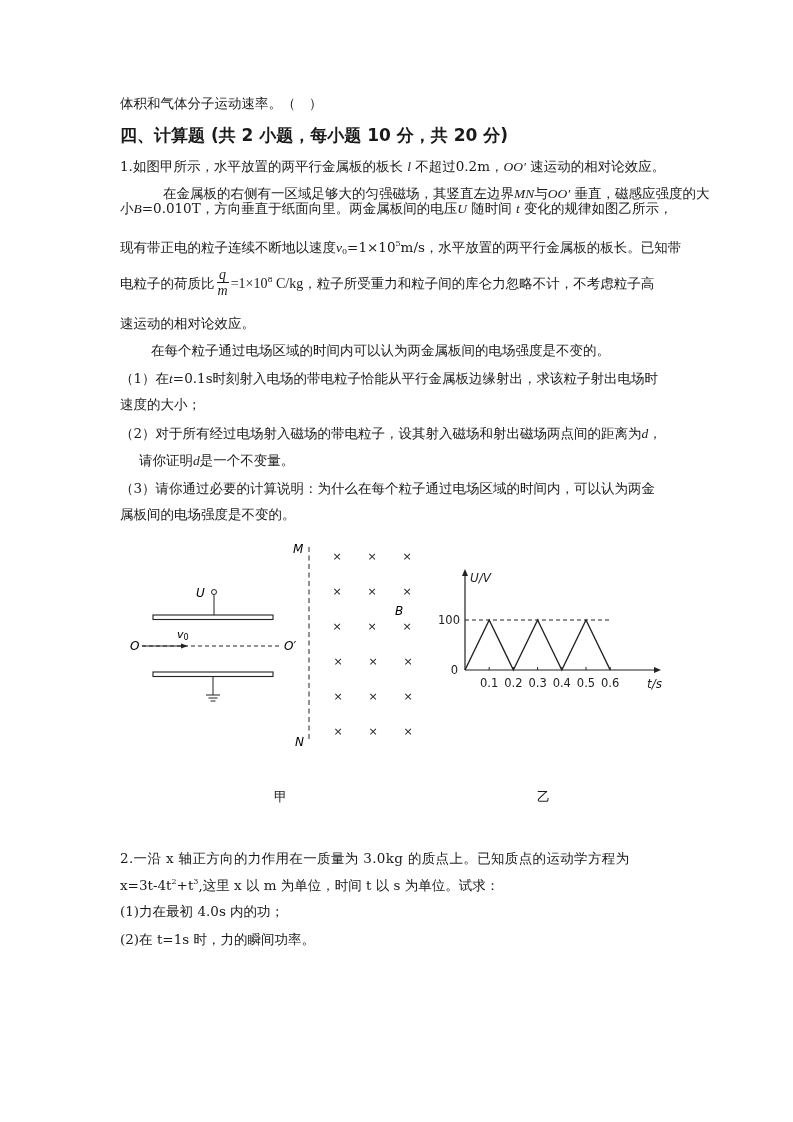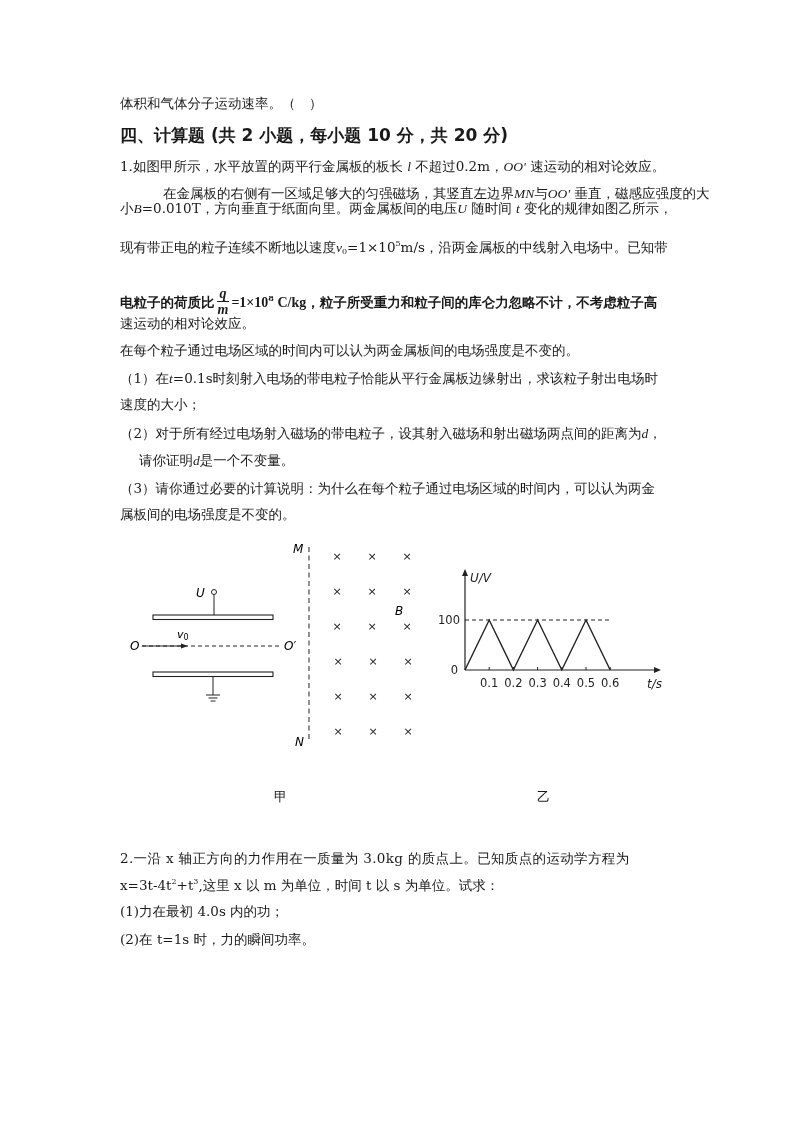--- a/index.html
+++ b/index.html
@@ -27,27 +27,27 @@
 <div class="line" style="top:157px;">
   <span>1.如图甲所示，水平放置的两平行金属板的板长 </span><span class="it">l</span><span> 不超过0.2m，</span><span class="it">OO′</span><span> 速运动的相对论效应。</span>
 </div>
 <div class="line" style="top:184px;margin-left:43px;">
   <span>在金属板的右侧有一区域足够大的匀强磁场，其竖直左边界</span><span class="it">MN</span><span>与</span><span class="it">OO′</span><span> 垂直，磁感应强度的大</span>
 </div>
 <div class="line" style="top:199px;text-align:center;">
   <span>小</span><span class="it">B</span><span>=0.010T，方向垂直于纸面向里。两金属板间的电压</span><span class="it">U</span><span> 随时间 </span><span class="it">t</span><span> 变化的规律如图乙所示，</span>
 </div>
 <div class="line" style="top:238px;">
-  <span>现有带正电的粒子连续不断地以速度</span><span class="it">v</span><sub>0</sub><span>=1×10</span><sup>5</sup><span>m/s，沿两金属板的中线射入电场中。已知带</span>
+  <span>现有带正电的粒子连续不断地以速度</span><span class="it">v</span><sub>0</sub><span>=1×10</span><sup>5</sup><span>m/s，水平放置的两平行金属板的板长。已知带</span>
 </div>
-<div class="line" style="top:288px;font-weight:bold;">
+<div class="line" style="top:269px;">
   <span>电粒子的荷质比</span><span class="frac"><span class="num">q</span><span class="den">m</span></span><span class="math">=1×10</span><sup>8</sup><span class="math"> C/kg</span><span>，粒子所受重力和粒子间的库仑力忽略不计，不考虑粒子高</span>
 </div>
 <div class="line" style="top:314px;">速运动的相对论效应。</div>
-<div class="line" style="top:341px;">在每个粒子通过电场区域的时间内可以认为两金属板间的电场强度是不变的。</div>
+<div class="line" style="top:341px;margin-left:31px;">在每个粒子通过电场区域的时间内可以认为两金属板间的电场强度是不变的。</div>
 <div class="line" style="top:369px;">
   <span>（1）在</span><span class="it">t</span><span>=0.1s时刻射入电场的带电粒子恰能从平行金属板边缘射出，求该粒子射出电场时</span>
 </div>
 <div class="line" style="top:395px;">速度的大小；</div>
 <div class="line" style="top:424px;">
   <span>（2）对于所有经过电场射入磁场的带电粒子，设其射入磁场和射出磁场两点间的距离为</span><span class="it">d</span><span>，</span>
 </div>
 <div class="line" style="top:451px;margin-left:19px;">
   <span>请你证明</span><span class="it">d</span><span>是一个不变量。</span>
 </div>

